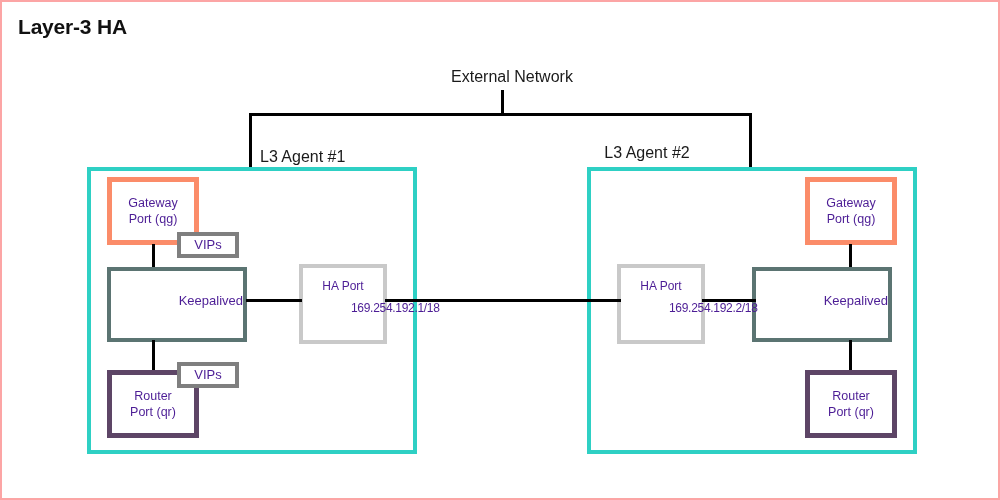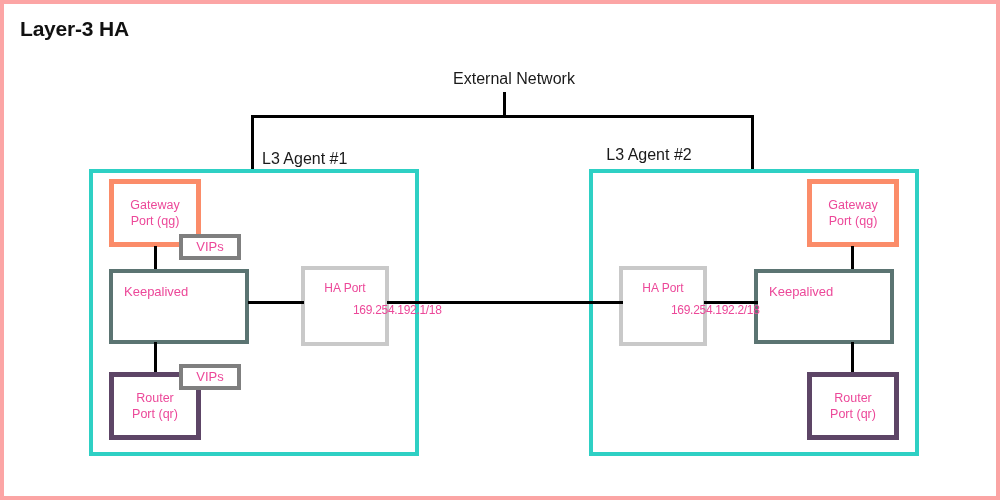--- a/index.html
+++ b/index.html
@@ -6,21 +6,21 @@
     margin: 0;
     padding: 0;
     background: #ffffff;
   }
   #page {
     position: relative;
     width: 1000px;
     height: 500px;
     background: #ffffff;
     box-sizing: border-box;
-    border: 4px solid #fca5a5;
+    border: 2px solid #fca5a5;
     overflow: hidden;
     font-family: "Liberation Sans", sans-serif;
   }
 
   
   #title {
     position: absolute;
     left: 16px;
     top: 13px;
     font-size: 21px;
@@ -62,34 +62,34 @@
   
   .node {
     position: absolute;
     box-sizing: border-box;
     background: #ffffff;
     display: flex;
     align-items: center;
     justify-content: center;
     text-align: center;
     font-size: 12.5px;
-    color: #ec4899;
+    color: #4c1d95;
     line-height: 1.32;
   }
   .node-gateway {
     border: 5px solid #fb8c69;
   }
   .node-router {
     border: 5px solid #5d4566;
   }
   .node-keepalived {
     border: 4px solid #5b7472;
-    justify-content: flex-start;
+    justify-content: flex-end;
     align-items: flex-start;
-    padding: 10px 0 0 11px;
+    padding: 21px 0 0 11px;
     font-size: 13px;
   }
   .node-haport {
     border: 4px solid #c9c9c9;
     align-items: flex-start;
     padding-top: 11px;
     font-size: 12px;
   }
   .node-vips {
     border: 4px solid #7f7f7f;

